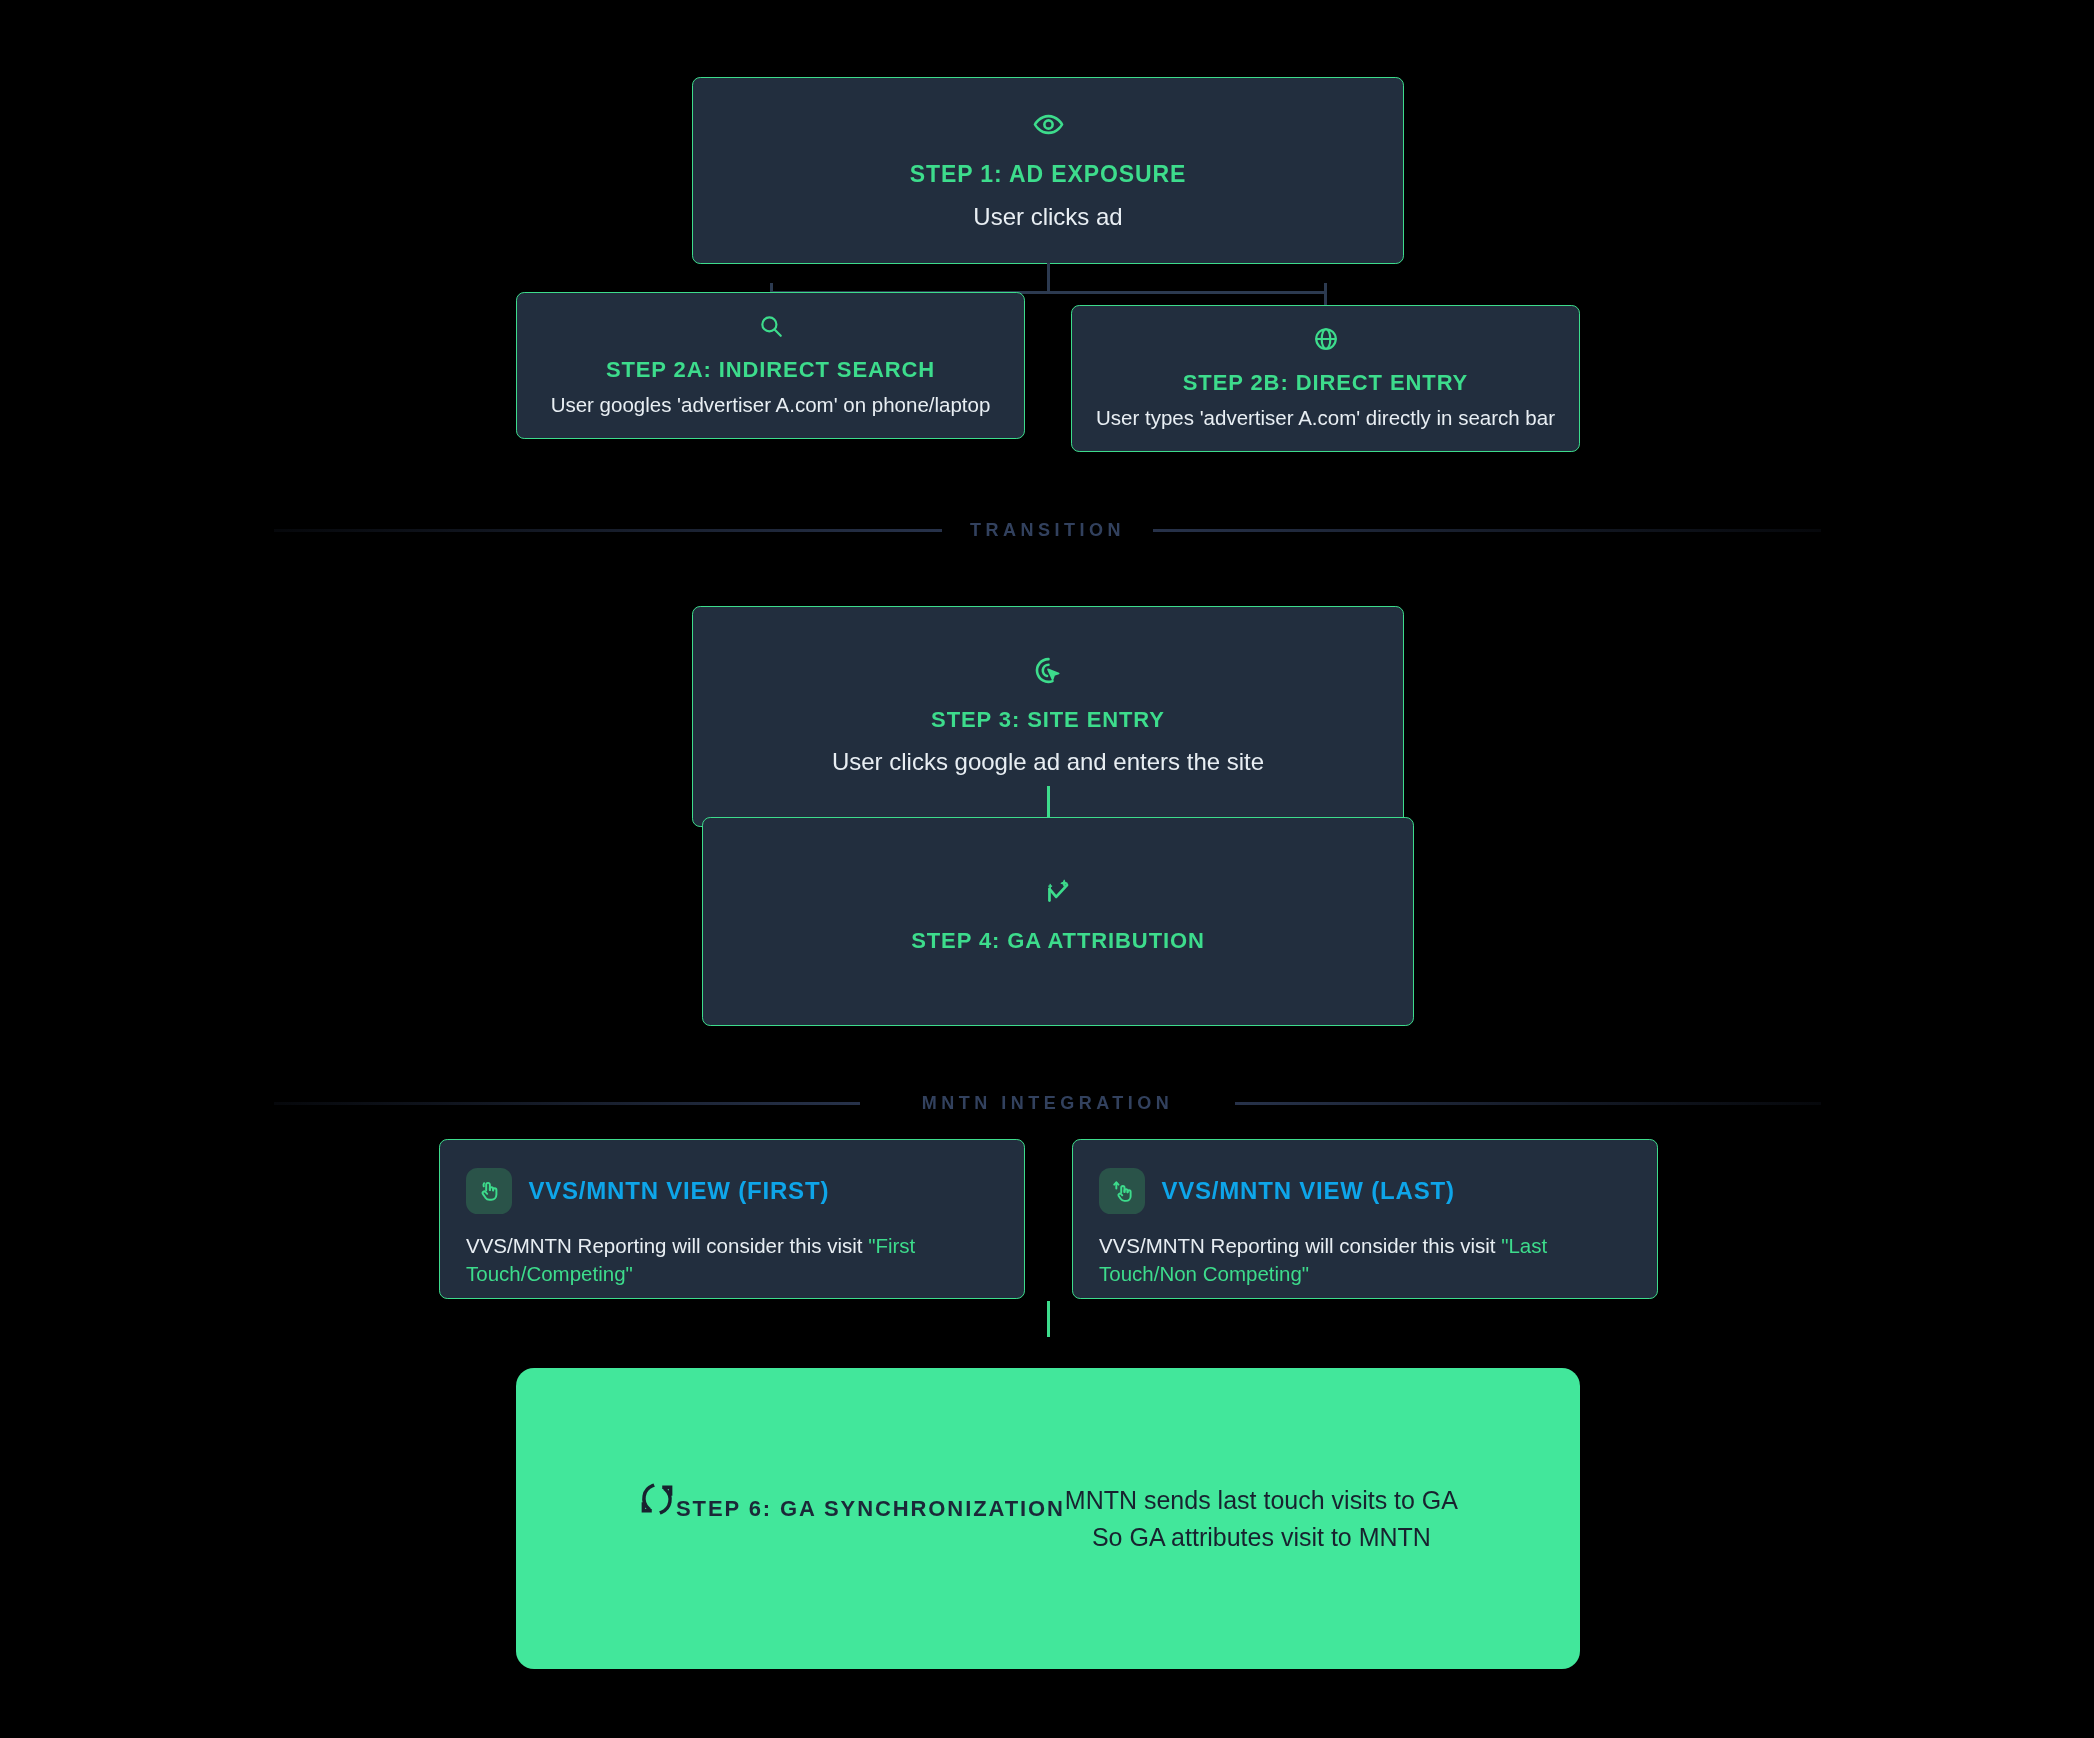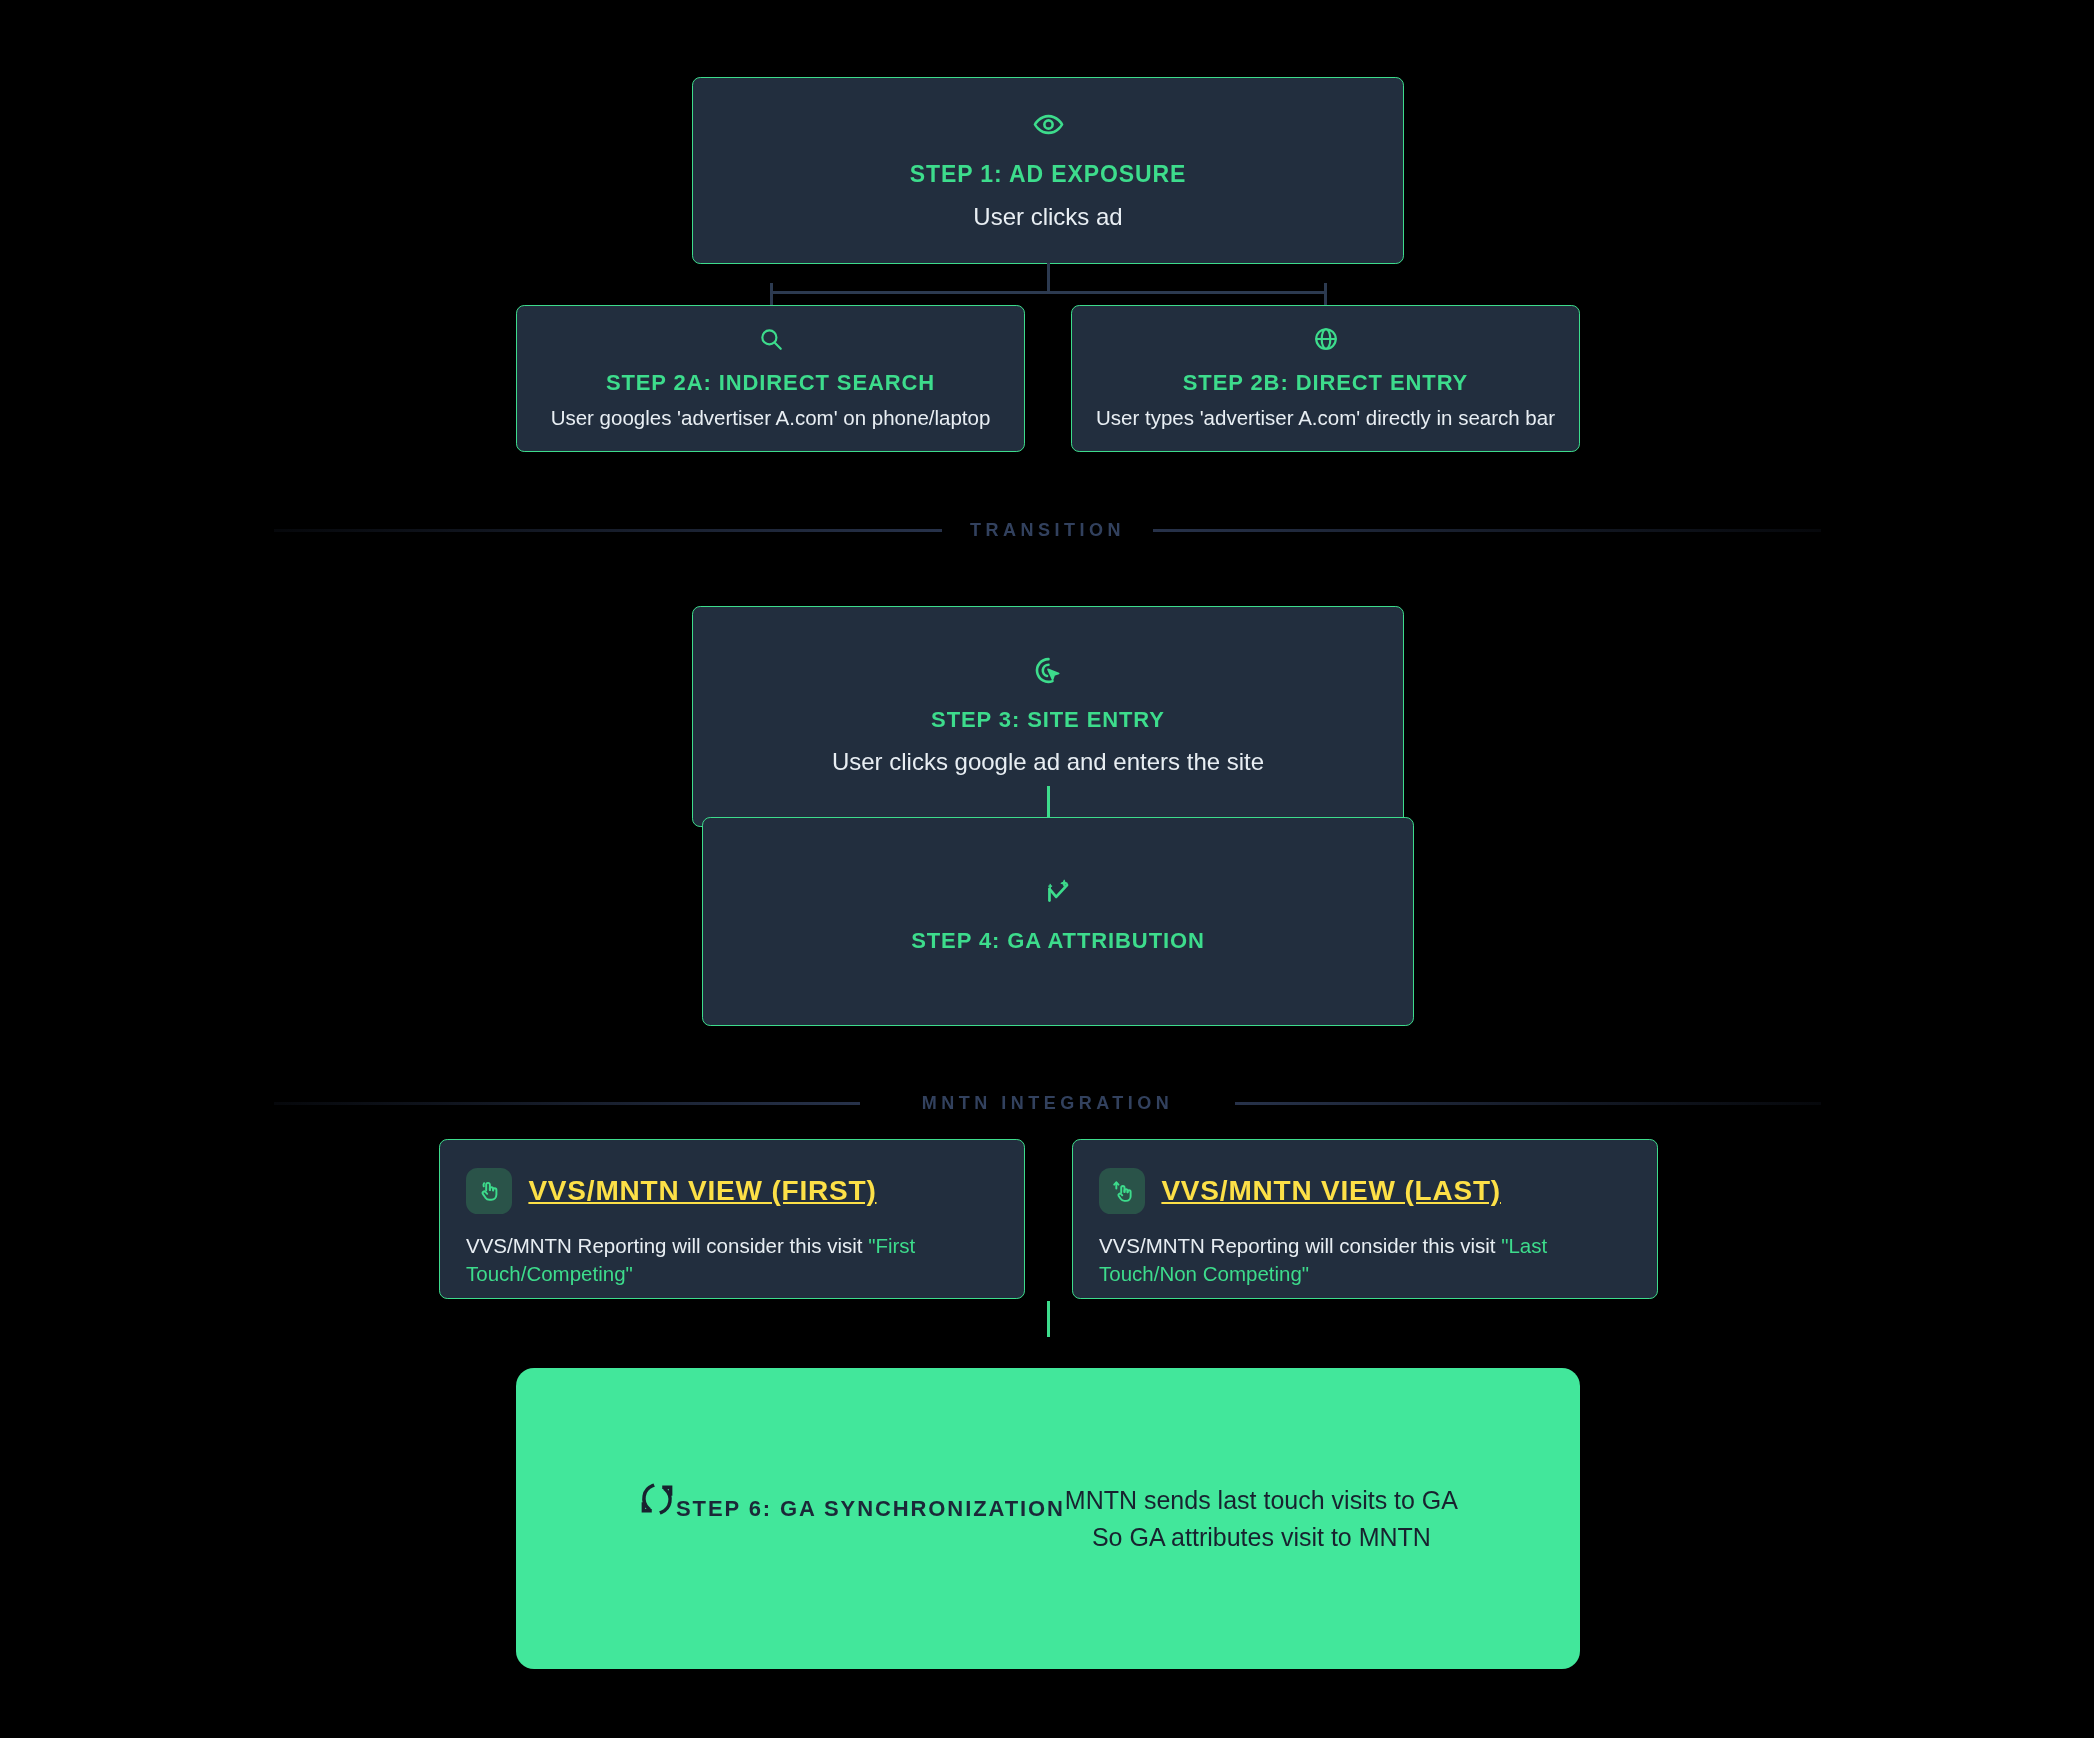--- a/index.html
+++ b/index.html
@@ -62,21 +62,21 @@
     top: 77px;
     width: 712px;
     height: 187px;
   }
   #step1 .card-title { font-size: 23px; }
   #step1 .card-desc { font-size: 24px; }
 
   
   #step2a {
     left: 516px;
-    top: 305px;
+    top: 292px;
     width: 509px;
     height: 147px;
   }
   #step2b {
     left: 1071px;
     top: 305px;
     width: 509px;
     height: 147px;
   }
   #step2a .card-icon, #step2b .card-icon { margin-bottom: 18px; }
@@ -124,26 +124,25 @@
     width: 46px;
     height: 46px;
     border-radius: 11.5px;
     background: #2A5349;
     display: flex;
     align-items: center;
     justify-content: center;
     flex: 0 0 auto;
   }
   .vvs-title {
-    color: #fde047;
+    color: #0ea5e9;
     font-weight: bold;
-    font-size: 28px;
+    font-size: 24px;
     letter-spacing: 0.8px;
     white-space: nowrap;
-    text-decoration: underline;
   }
   .vvs-body {
     color: #E8EEF3;
     font-size: 20.5px;
     line-height: 1.38;
     text-align: left;
   }
   .vvs-body .hl { color: #3DDC8C; }
 
   

